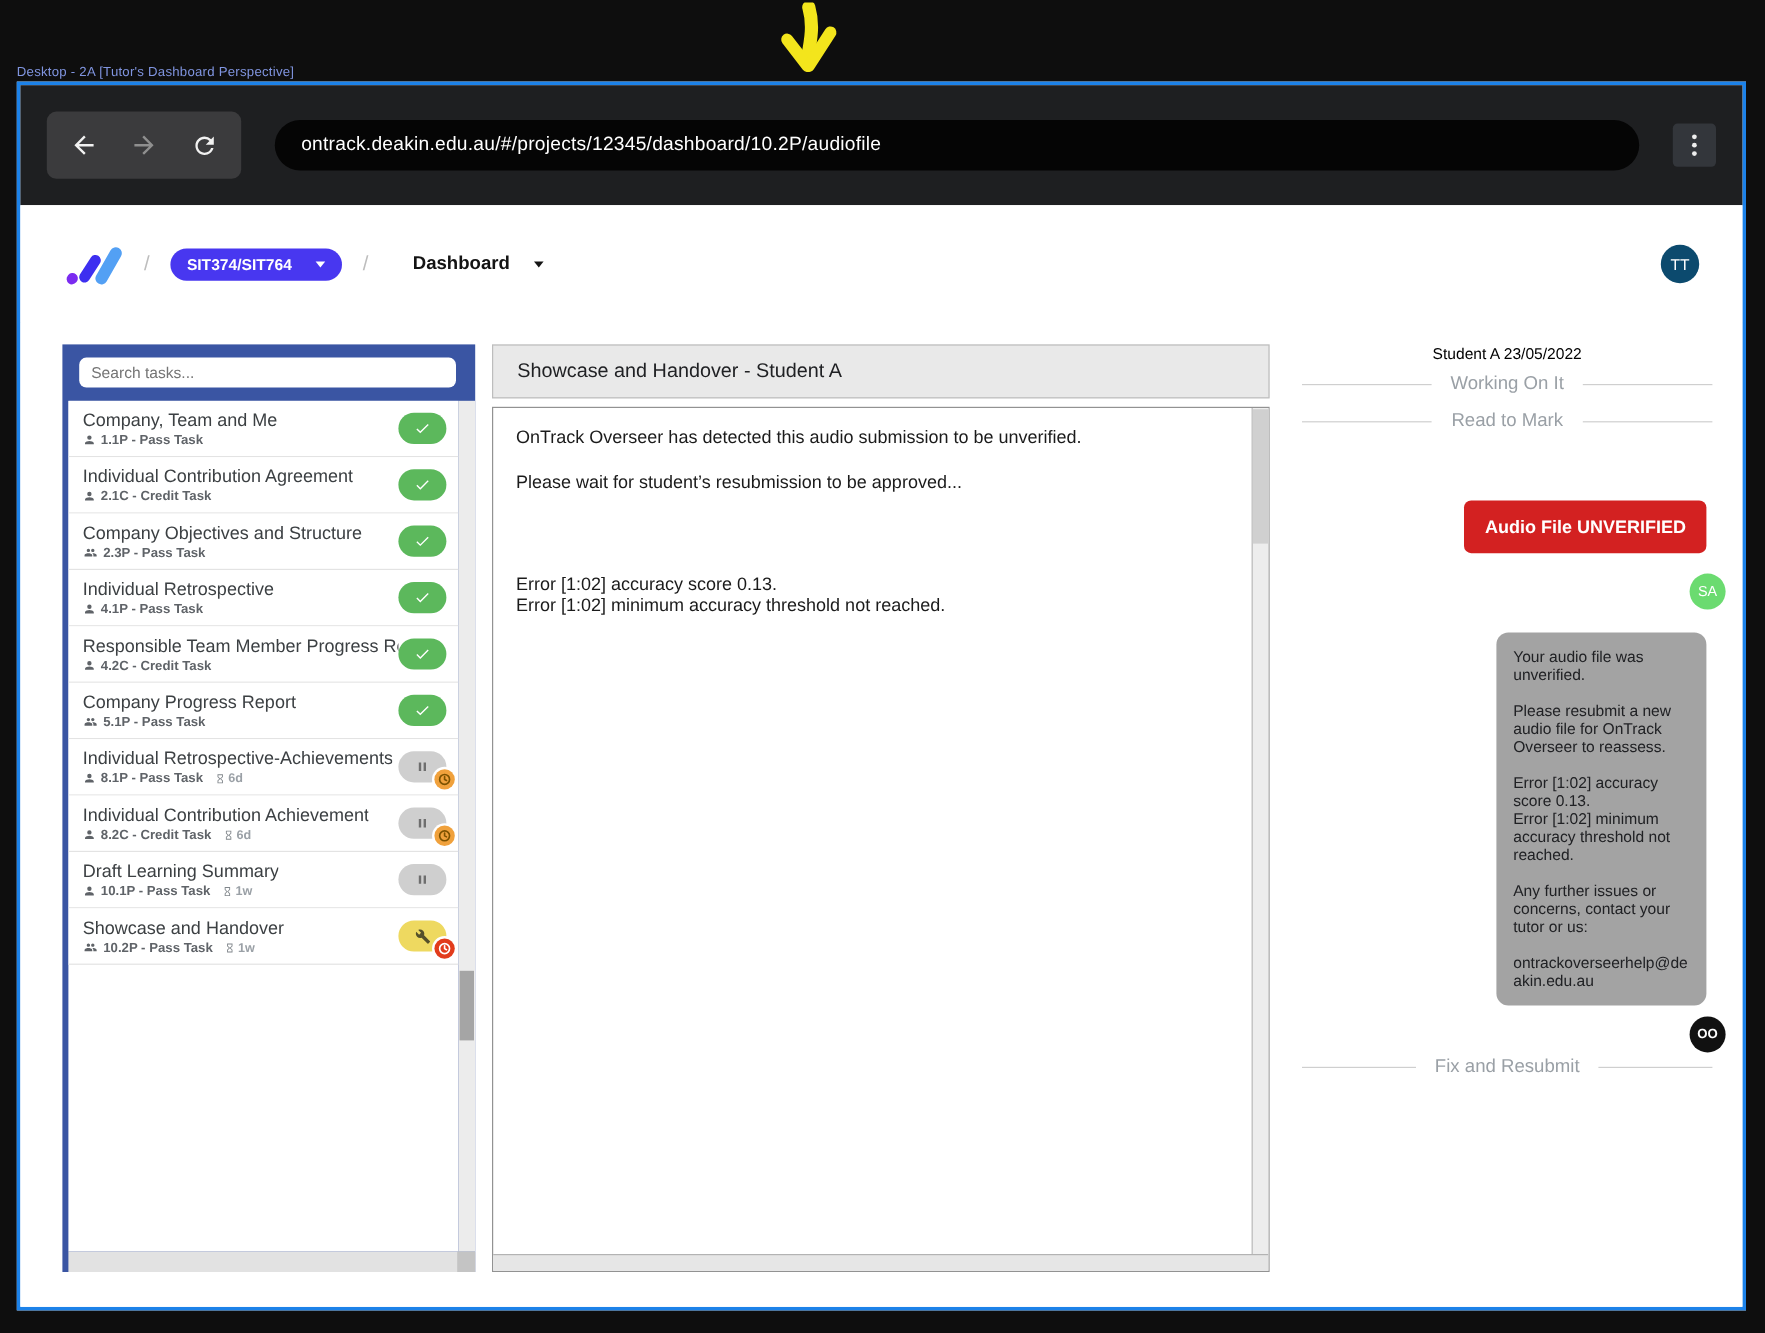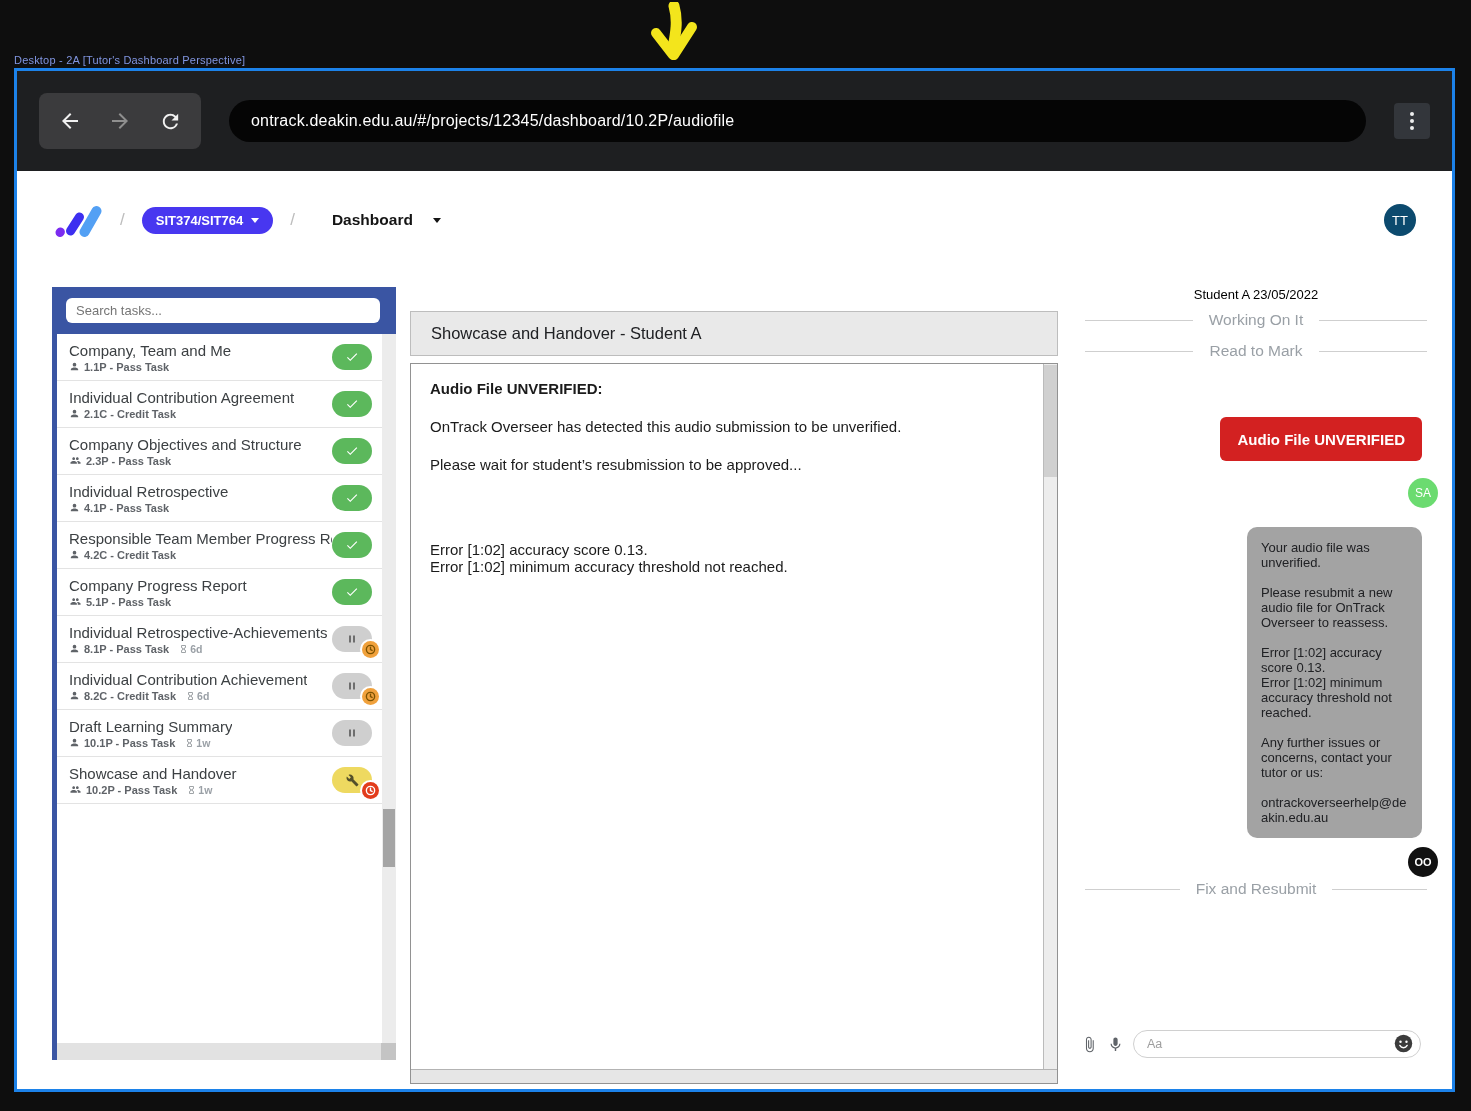--- a/index.html
+++ b/index.html
@@ -16,21 +16,21 @@
   .frame{position:absolute;left:14px;top:68px;width:1435px;height:1018px;border:3px solid #1c82e9;background:#fff;display:flex;flex-direction:column;}
   .chrome{height:100px;background:#1e1f21;display:flex;align-items:center;padding:0 22px;flex:0 0 auto;}
   .navgroup{background:#3b3b3d;border-radius:8px;height:56px;display:flex;align-items:center;padding:0 18px;gap:24px;}
   .navbtn{width:26px;height:26px;display:flex;align-items:center;justify-content:center;cursor:pointer;}
   .addr{flex:1;margin:0 28px;background:#050505;border-radius:21px;height:42px;display:flex;align-items:center;padding:0 22px;color:#fff;font-size:16px;letter-spacing:.2px;white-space:nowrap;overflow:hidden;}
   .kebab{width:36px;height:36px;background:#33363b;border-radius:4px;display:flex;flex-direction:column;align-items:center;justify-content:center;gap:3px;cursor:pointer;}
   .kebab i{width:4px;height:4px;border-radius:50%;background:#eee;}
   
   .appbar{height:98px;background:#fff;display:flex;align-items:center;padding:0 36px;flex:0 0 auto;}
   .crumb-sep{color:#bdbdbd;font-size:17px;margin:0 17px;}
-  .unit-pill{background:#4837f0;color:#fff;font-weight:bold;font-size:13px;height:27px;border-radius:14px;display:flex;align-items:center;gap:8px;padding:0 14px;cursor:pointer;}
+  .unit-pill{background:#4837f0;color:#fff;font-weight:bold;font-size:13px;height:27px;border-radius:14px;display:flex;align-items:center;gap:20px;padding:0 14px;cursor:pointer;}
   .caret{width:0;height:0;border-left:4.5px solid transparent;border-right:4.5px solid transparent;border-top:5px solid currentColor;display:inline-block;}
   .dash{font-weight:bold;font-size:15.5px;color:#141414;margin-left:20px;display:flex;align-items:center;gap:20px;cursor:pointer;}
   .spacer{flex:1;}
   .avatar{border-radius:50%;display:flex;align-items:center;justify-content:center;color:#fff;}
   .avatar.tt{width:32px;height:32px;background:#0c4a6e;font-size:13px;}
   
   .content{flex:1;position:relative;background:#fff;}
   
   .sidebar{position:absolute;left:35px;top:18px;width:344px;height:773px;background:#3a55a3;}
   .search-wrap{position:absolute;left:14px;top:11px;right:16px;}
@@ -49,21 +49,21 @@
   .pill.green{background:#5cb85c;}
   .pill.yellow{background:#eed960;}
   .badge{position:absolute;right:-7px;bottom:-6px;width:17px;height:17px;border-radius:50%;display:flex;align-items:center;justify-content:center;box-shadow:0 0 0 2px #fff;}
   .badge.orange{background:#f0a13c;color:#7c5200;}
   .badge.red{background:#e23c1c;color:#fff;}
   .side-vtrack{position:absolute;right:0;top:47px;width:14px;bottom:17px;background:#ececec;}
   .side-vthumb{position:absolute;left:1px;right:1px;top:475px;height:58px;background:#a5a5a5;}
   .side-htrack{position:absolute;left:5px;right:0;bottom:0;height:17px;background:#e2e2e2;}
   .side-corner{position:absolute;right:0;top:0;width:15px;height:100%;background:#c4c4c4;}
   
-  .main{position:absolute;left:393px;top:18px;width:648px;height:773px;margin-top:24px;}
+  .main{position:absolute;left:393px;top:18px;width:648px;height:773px;}
   .main-header{height:45px;background:#e9e9e9;border:1px solid #bdbdbd;box-sizing:border-box;display:flex;align-items:center;padding:0 20px;font-size:16.5px;color:#202124;}
   .main-body{position:absolute;left:0;right:0;top:52px;bottom:0;border:1px solid #929292;box-sizing:border-box;background:#fff;}
   .main-text{position:absolute;left:19px;top:16px;right:40px;font-size:15px;color:#1b1b1b;line-height:17px;}
   .main-text .bold{font-weight:bold;margin-bottom:21px;}
   .main-text .para{margin-bottom:21px;}
   .main-text .gap{height:47px;}
   .vtrack{position:absolute;top:0;right:0;bottom:13px;width:13px;background:#ededed;border-left:1px solid #bbb;}
   .vthumb{margin-top:1px;height:112px;background:#d0d0d0;}
   .htrack{position:absolute;left:0;right:0;bottom:0;height:13px;background:#e6e6e6;border-top:1px solid #b3b3b3;}
   
@@ -406,21 +406,20 @@
           <div class="side-corner"></div>
         </div>
     </div>
 
     <div class="main">
       <div class="main-header">
         <span>Showcase and Handover - Student A</span>
       </div>
       <div class="main-body">
         <div class="main-text">
-          <div class="bold">Audio File UNVERIFIED:</div>
           <div class="para">OnTrack Overseer has detected this audio submission to be unverified.</div>
           <div class="para">Please wait for student’s resubmission to be approved...</div>
           <div class="gap"></div>
           <div>Error [1:02] accuracy score 0.13.</div>
           <div>Error [1:02] minimum accuracy threshold not reached.</div>
         </div>
         <div class="vtrack">
             <div class="vthumb"></div>
           </div>
         <div class="htrack"></div>
@@ -444,39 +443,16 @@
 Error [1:02] accuracy score 0.13.
 Error [1:02] minimum accuracy threshold not reached.
 
 Any further issues or concerns, contact your tutor or us:
 
 ontrackoverseerhelp@deakin.edu.au</div>
       <div class="avatar oo">OO</div>
       <div class="divider d3">
           <span>Fix and Resubmit</span>
         </div>
-      <div class="inputrow">
-        <span class="iconbtn">
-          <svg width="17" height="17" viewBox="0 0 24 24" fill="currentColor">
-              <path d="M16.5 6v11.5c0 2.21-1.79 4-4 4s-4-1.79-4-4V5c0-1.38 1.12-2.5 2.5-2.5s2.5 1.12 2.5 2.5v10.5c0 .55-.45 1-1 1s-1-.45-1-1V6H10v9.5c0 1.38 1.12 2.5 2.5 2.5s2.5-1.12 2.5-2.5V5c0-2.21-1.79-4-4-4S7 2.79 7 5v12.5c0 3.04 2.46 5.5 5.5 5.5s5.5-2.46 5.5-5.5V6h-1.5z"></path>
-            </svg>
-        </span>
-        <span class="iconbtn">
-          <svg width="17" height="17" viewBox="0 0 24 24" fill="currentColor">
-              <path d="M12 14c1.66 0 3-1.34 3-3V5c0-1.66-1.34-3-3-3S9 3.34 9 5v6c0 1.66 1.34 3 3 3zm5.3-3c0 3-2.54 5.1-5.3 5.1S6.7 14 6.7 11H5c0 3.41 2.72 6.23 6 6.72V21h2v-3.28c3.28-.48 6-3.3 6-6.72h-1.7z"></path>
-            </svg>
-        </span>
-        <div class="msg-wrap">
-          <input type="text" placeholder="Aa" style="">
-          <span class="emoji">
-            <svg width="21" height="21" viewBox="0 0 24 24">
-                <circle cx="12" cy="12" r="10" fill="#3c3c3c"></circle>
-                <circle cx="8.6" cy="10" r="1.4" fill="#fff"></circle>
-                <circle cx="15.4" cy="10" r="1.4" fill="#fff"></circle>
-                <path d="M7.8 14.2c.9 1.6 2.4 2.6 4.2 2.6s3.3-1 4.2-2.6" fill="none" stroke="#fff" stroke-width="1.6" stroke-linecap="round"></path>
-              </svg>
-          </span>
-        </div>
-      </div>
     </div>
 
   </div>
 </div>
 
 </body></html>

